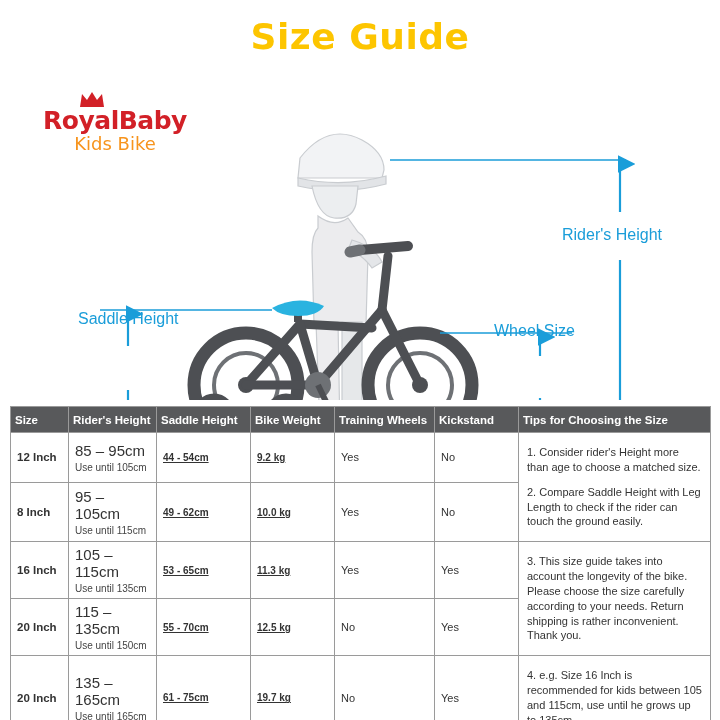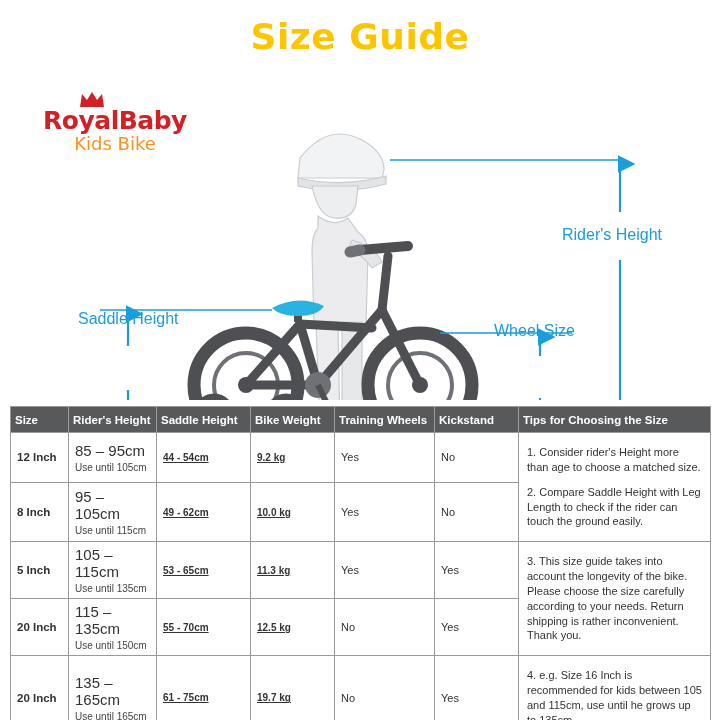--- a/index.html
+++ b/index.html
@@ -278,21 +278,21 @@
           <td class="height">
             <span class="main">95 – 105cm</span>
             <span class="sub">Use until 115cm</span>
           </td>
           <td class="saddle">49 - 62cm</td>
           <td class="weight">10.0 kg</td>
           <td>Yes</td>
           <td>No</td>
         </tr>
         <tr>
-          <td class="size">5 Inch</td>
+          <td class="size">16 Inch</td>
           <td class="height">
             <span class="main">105 – 115cm</span>
             <span class="sub">Use until 135cm</span>
           </td>
           <td class="saddle">53 - 65cm</td>
           <td class="weight">11.3 kg</td>
           <td>Yes</td>
           <td>Yes</td>
           <td class="tips" rowspan="2">3.  This size guide takes into account the longevity of the bike. Please choose the size carefully according to your needs. Return shipping is rather inconvenient. Thank you.</td>
         </tr>

